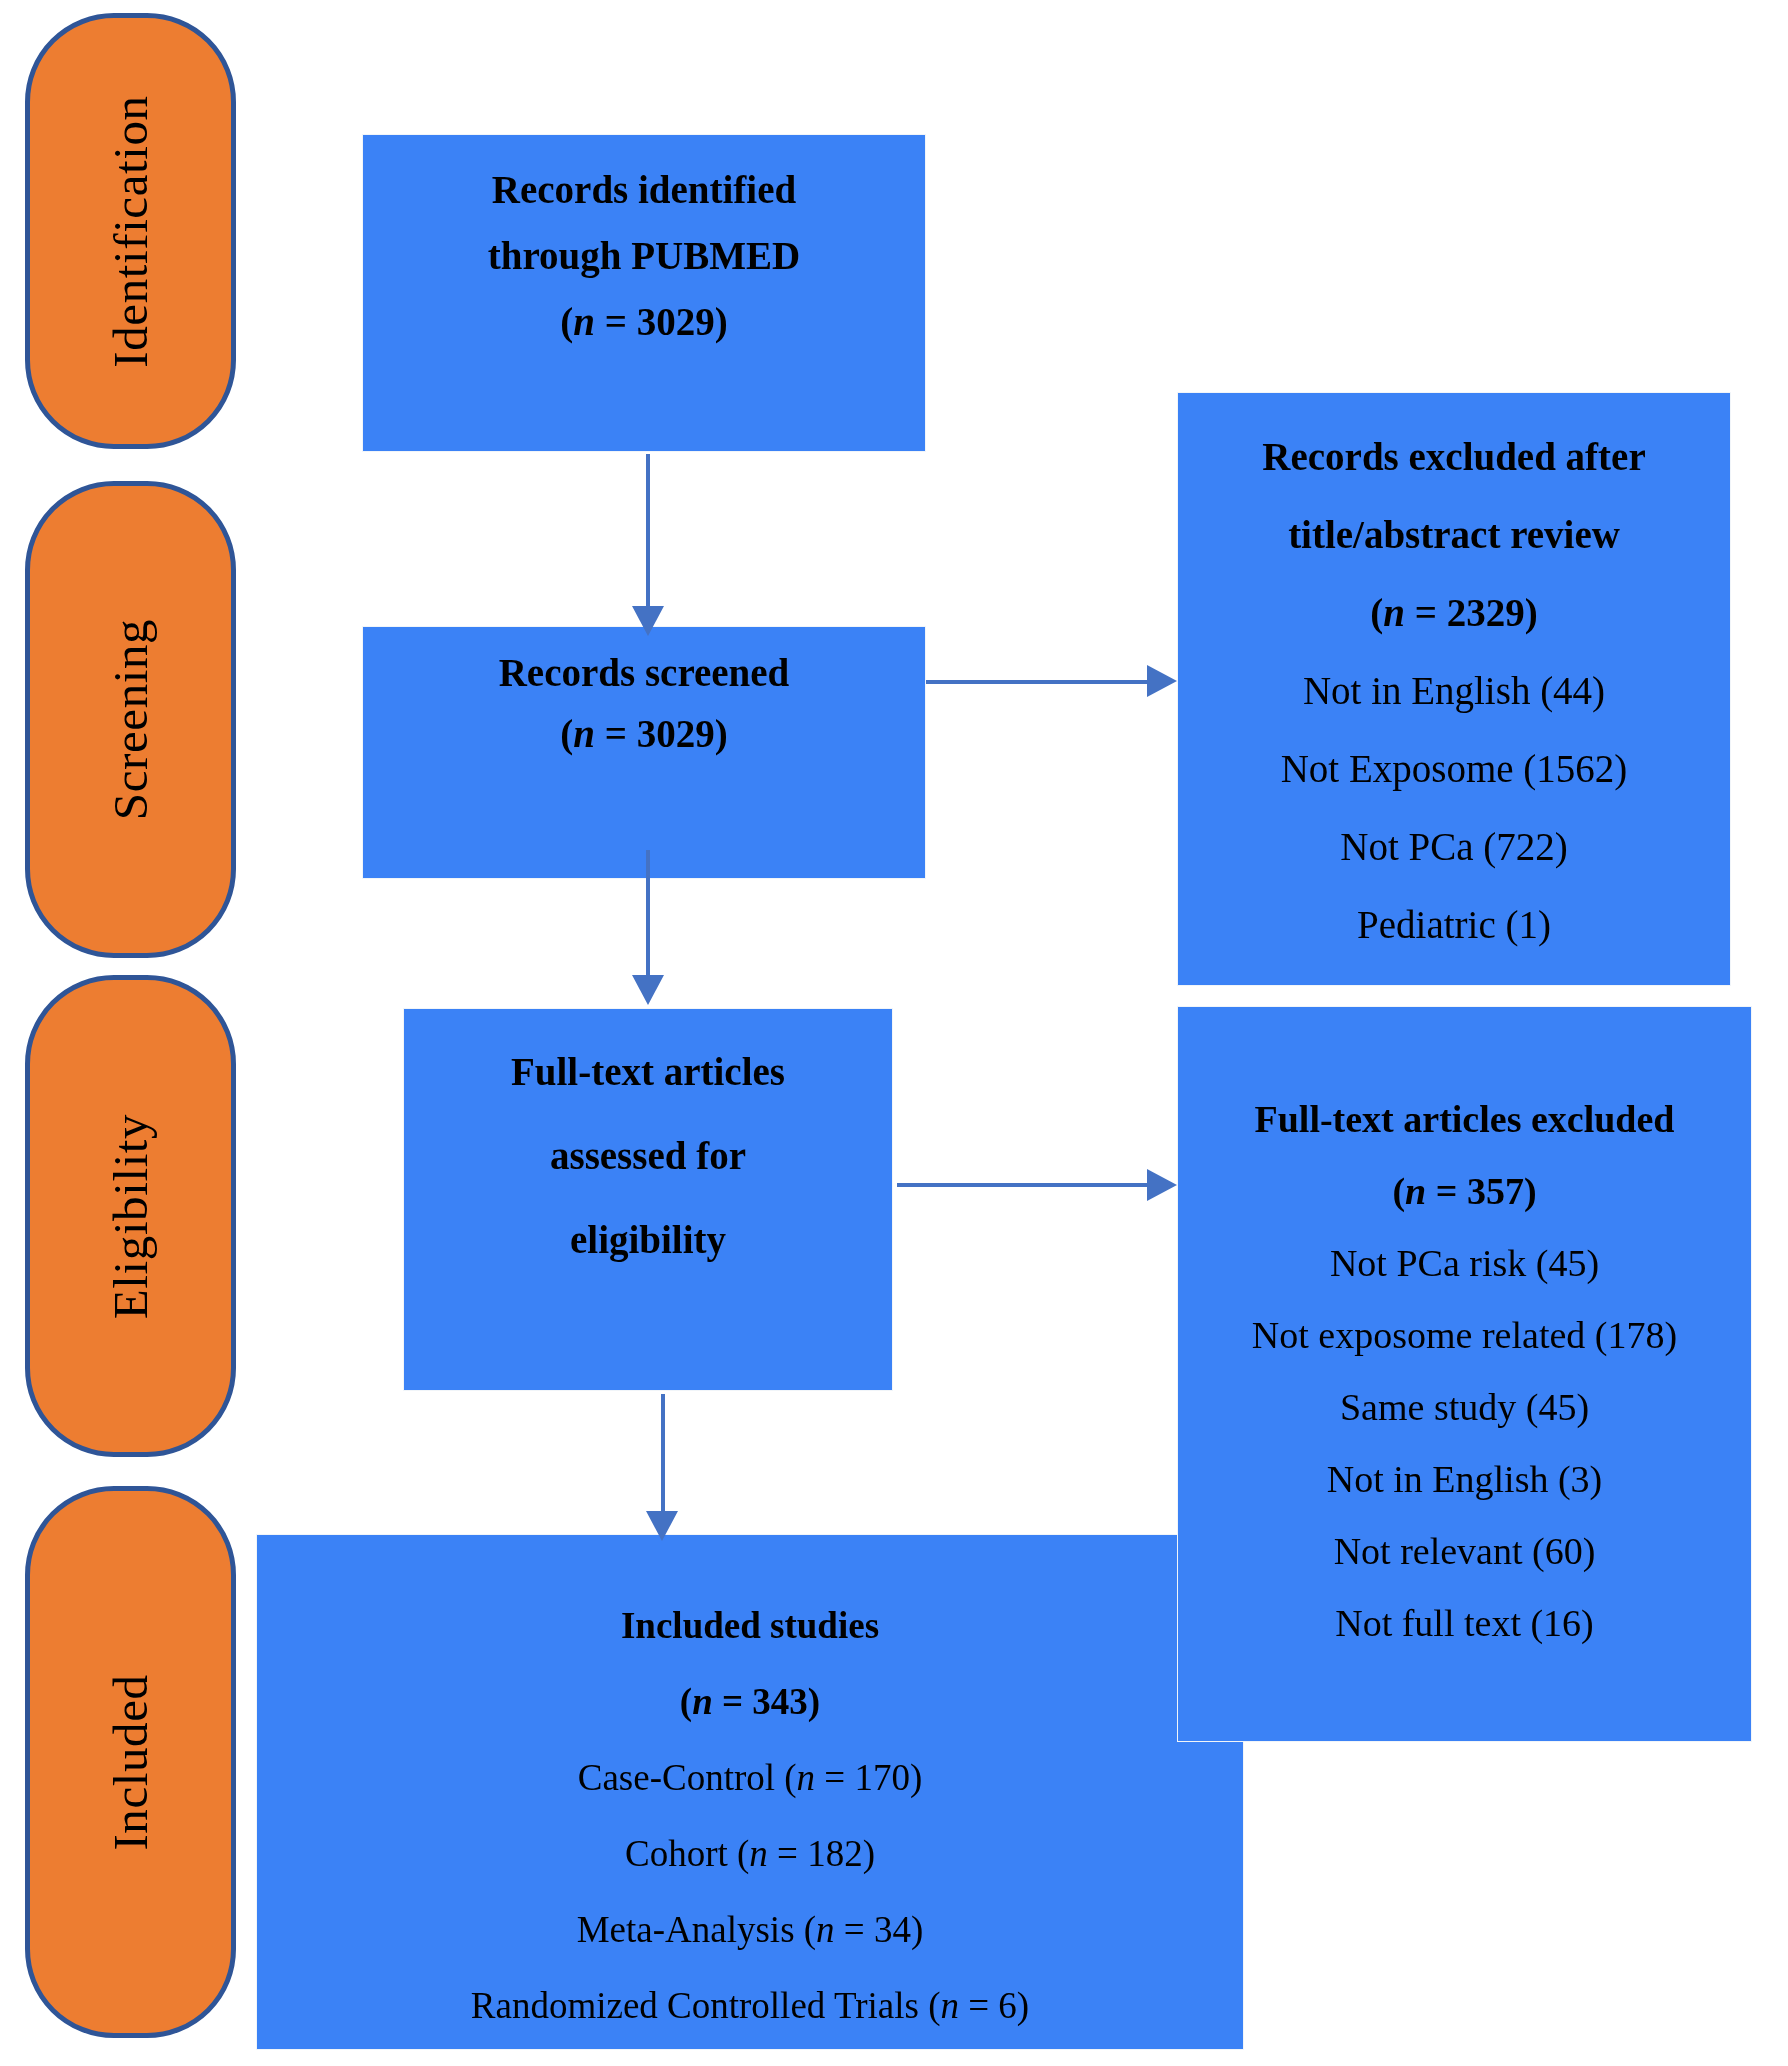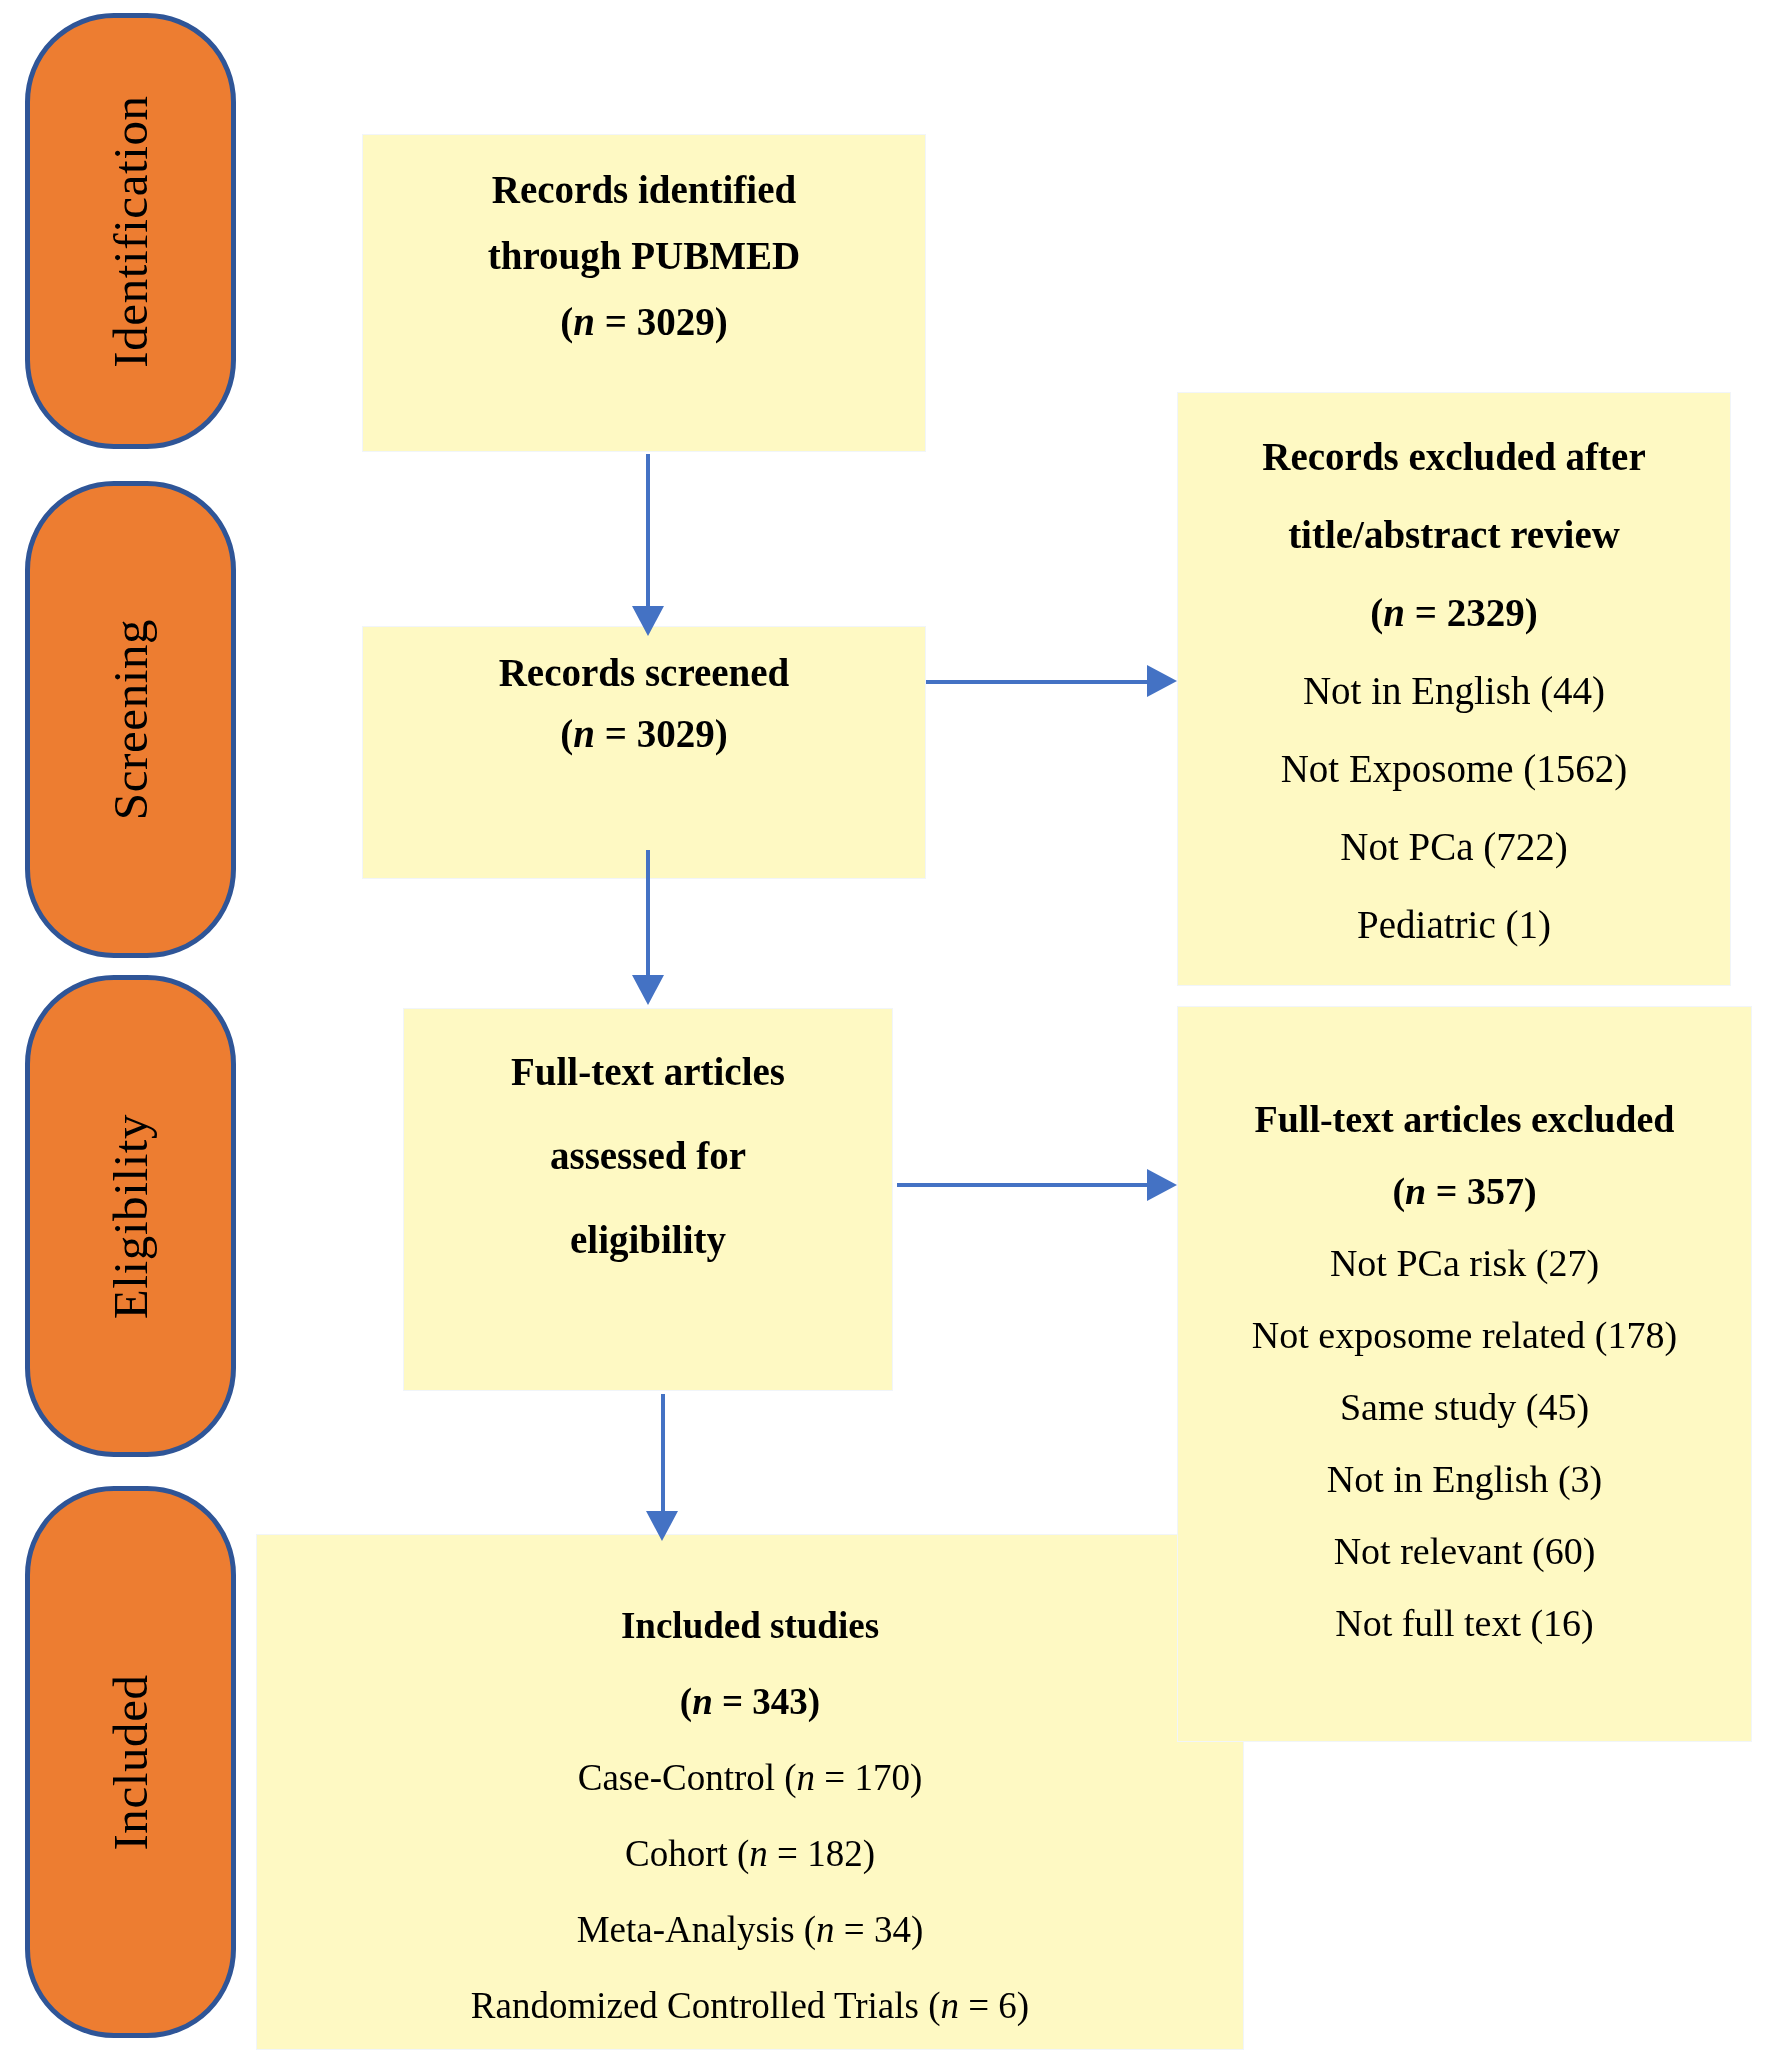--- a/index.html
+++ b/index.html
@@ -22,21 +22,21 @@
   }
   .pill .vlabel{
     transform:rotate(-90deg);
     white-space:nowrap;
     font-size:49px;
     letter-spacing:0.6px;
   }
   
   .box{
     position:absolute;
-    background:#fef9c3;
+    background:#3b82f6;
     border:1.8px solid #f1f5f9;
     box-sizing:border-box;
   }
   .lines{display:flex;flex-direction:column;align-items:center;box-sizing:border-box;width:100%;}
   .line{width:100%;text-align:center;white-space:nowrap;}
   .line .it{font-style:italic;}
   .b{font-weight:bold;}
   
   .t-main  .line{font-size:39px;line-height:66px;}
   .t-scr   .line{font-size:39px;line-height:61px;}
@@ -120,21 +120,21 @@
         <div class="line"><span>Not Exposome (1562)</span></div>
         <div class="line"><span>Not PCa (722)</span></div>
         <div class="line"><span>Pediatric (1)</span></div>
       </div>
   </div>
 
   <div class="box" style="left:1177px;top:1006px;width:575px;height:736px;">
     <div class="lines t-exc2" style="padding-top:76px;">
         <div class="line b"><span>Full-text articles excluded</span></div>
         <div class="line b"><span>(</span><span class="it">n</span><span> = 357)</span></div>
-        <div class="line"><span>Not PCa risk (27)</span></div>
+        <div class="line"><span>Not PCa risk (45)</span></div>
         <div class="line"><span>Not exposome related (178)</span></div>
         <div class="line"><span>Same study (45)</span></div>
         <div class="line"><span>Not in English (3)</span></div>
         <div class="line"><span>Not relevant (60)</span></div>
         <div class="line"><span>Not full text (16)</span></div>
       </div>
   </div>
 
   <div>
     <div class="aline" style="left:646px;top:454px;width:4.2px;height:153px;"></div>

